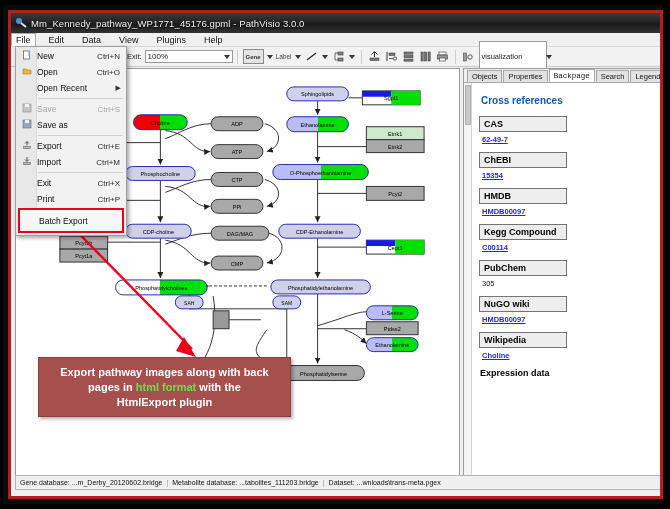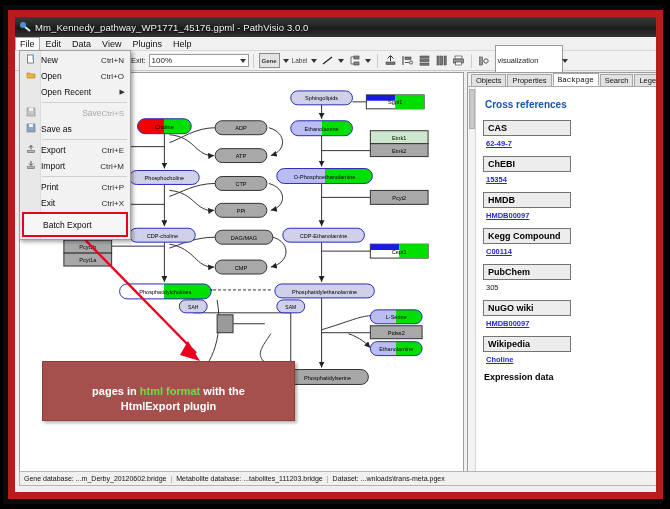--- a/index.html
+++ b/index.html
@@ -19,21 +19,21 @@
   }
   #frame-shadow{
     position:absolute; left:3px; top:5px; width:660px; height:499px;
     background:#0a0a0a;
   }
 
   
   #app-window{
     position:absolute; left:8px; top:10px; width:655px; height:489px;
     background:#efefef;
-    border:7px solid #b91c1c;
+    border:3px solid #b91c1c;
     overflow:hidden;
   }
 
   
   #titlebar{
     position:absolute; left:0; top:0; width:100%; height:20px;
     background:linear-gradient(180deg,#3a3a3a 0%, #242424 45%, #1a1a1a 55%, #333 100%);
     display:flex; align-items:center;
     padding-left:4px;
   }
@@ -49,41 +49,41 @@
 
   
   #menubar{
     position:absolute; left:0; top:20px; width:100%; height:14px;
     background:#f0f0f0;
     border-bottom:1px solid #d8d8d8;
     display:flex; align-items:center;
     font-size:9px; color:#111;
   }
   .menu-item{
-    padding:1px 5px; margin-right:1px; cursor:default; line-height:12px;text-align:right;
+    padding:1px 5px; margin-right:8px; cursor:default; line-height:12px;text-align:right;
   }
   .menu-item.open{
     background:#ffffff;
     border:1px solid #a9a9a9;
     border-bottom:none;
     padding:0px 4px;
   }
 
   
   #toolbar{
     position:absolute; left:0; top:34px; width:100%; height:20px;
     background:#f2f2f2;
     border-bottom:1px solid #c8c8c8;
     display:flex; align-items:center;
     font-size:8px; color:#222;
   }
   .tb-sep{width:1px;height:14px;background:#cdcdcd;margin:0 4px;}
   #zoom-label{margin-left:8px; font-size:7.5px;}
   #zoom-combo{
-    width:100px;height:13px;margin-left:3px;
+    width:88px;height:13px;margin-left:3px;
     border:1px solid #9a9a9a;background:#fff;
     display:flex;align-items:center;justify-content:space-between;
     font-size:8px;padding:0 2px;
   }
   .caret{
     width:0;height:0;border-left:3px solid transparent;border-right:3px solid transparent;
     border-top:4px solid #333;
   }
   .tb-btn{
     height:15px;min-width:15px;display:flex;align-items:center;justify-content:center;
@@ -112,21 +112,21 @@
     background:#e8e8e8;border-right:1px solid #dcdcdc;
   }
   .mrow{
     position:relative; z-index:2;
     height:16px; display:flex; align-items:center;
     font-size:8.5px; color:#0c0c0c; padding-left:0;
   }
   .mrow .mico{width:21px;text-align:center;font-size:8px;line-height:1;}
   .mrow .mlbl{flex:1;}
   .mrow .macc{font-size:8px;color:#2a2a2a;padding-right:6px;}
-  .mrow.disabled .mlbl, .mrow.disabled .macc{color:#a6a6a6;text-align:right;}
+  .mrow.disabled .mlbl, .mrow.disabled .macc{color:#a6a6a6;}
   .mrow .marrow{font-size:7px;padding-right:5px;color:#333;}
   .msep{height:1px;background:#d0d0d0;margin:2px 3px 2px 22px;position:relative;z-index:2;}
   .mrow.highlight{
     border:2px solid #e8001d;
     background:#f6f6f6;
     margin:1px 2px;
     height:25px;
   }
 
   
@@ -512,21 +512,21 @@
           </g>
       </svg>
 
       <svg id="arrow-svg" viewBox="0 0 445 408">
         <path d="M34 135 L 176 280" stroke="#e8001d" stroke-width="2.4" fill="none"></path>
         <path d="M168 268 L 180 288 L 160 282 z" fill="#e8001d"></path>
       </svg>
 
       <div id="callout">
         <div id="callout-text">
-          <br>
+          <span>Export pathway images along with back</span><br>
           <span>pages in </span><span class="hl">html format</span><span> with the</span><br>
           <span>HtmlExport plugin</span>
         </div>
       </div>
     </div>
 
     <div id="side-panel">
       <div id="tabstrip">
         <div class="tab">Objects</div>
         <div class="tab">Properties</div>
@@ -626,27 +626,27 @@
             <span class="mico"><svg width="10" height="10" viewBox="0 0 10 10">
                 <path d="M5 1 v4 M3 3.5 L5 5.5 L7 3.5" stroke="#444" stroke-width=".9" fill="none"></path>
                 <rect x="1.5" y="6.5" width="7" height="2.2" fill="#b7b7b7" stroke="#555" stroke-width=".5"></rect>
               </svg></span>
             <span class="mlbl">Import</span>
             <span class="macc">Ctrl+M</span>
           </div>
           <div class="msep"></div>
           <div class="mrow">
             <span class="mico"></span>
+            <span class="mlbl">Exit</span>
+            <span class="macc">Ctrl+X</span>
+          </div>
+          <div class="mrow">
+            <span class="mico"></span>
             <span class="mlbl">Print</span>
             <span class="macc">Ctrl+P</span>
-          </div>
-          <div class="mrow">
-            <span class="mico"></span>
-            <span class="mlbl">Exit</span>
-            <span class="macc">Ctrl+X</span>
           </div>
           <div class="mrow highlight">
             <span class="mico" style="width: 19px;"></span>
             <span class="mlbl">Batch Export</span>
             <span class="macc"></span>
           </div>
         </div>
     </div>
 
     <div id="statusbar">

